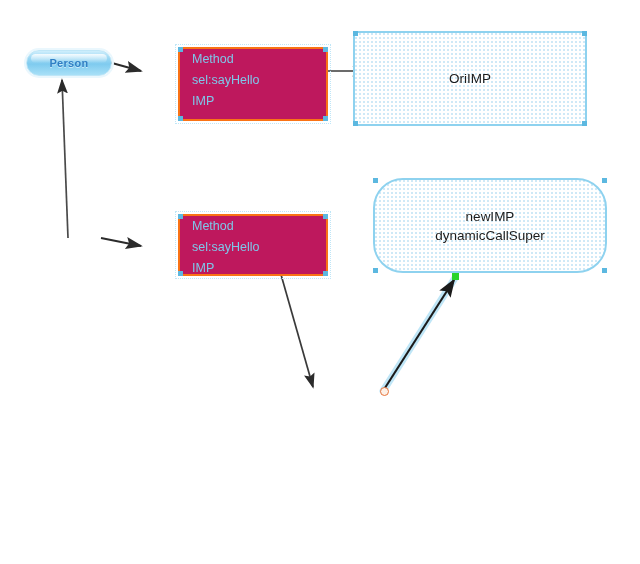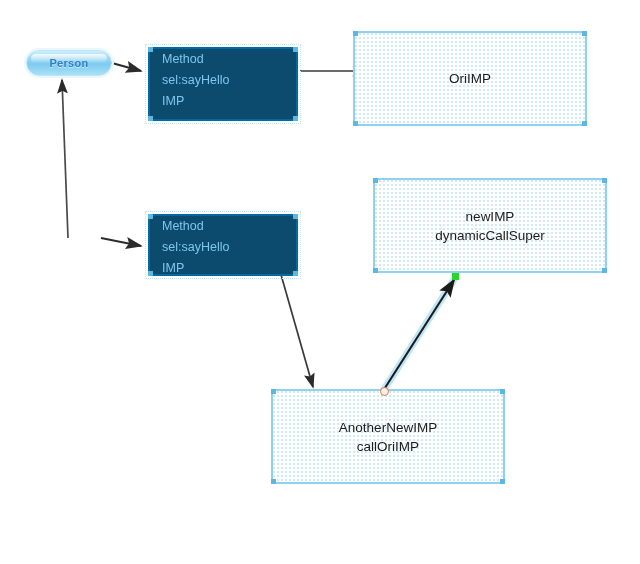--- a/index.html
+++ b/index.html
@@ -51,25 +51,26 @@
     font-size: 11px;
     font-weight: bold;
     color: #2f7fc4;
     letter-spacing: .3px;
     text-shadow: 0 1px 0 rgba(255,255,255,.55);
   }
 
   
   .method-box {
     position: absolute;
-    background: #0c4a6e;
-    border: 2px solid #0369a1;
+    background: #be185d;
+    border: 2px solid #f97316;
     box-sizing: border-box;
     outline: 1px dotted #bfe6f7;
     outline-offset: 2px;
+    margin-left: 30px;
   }
   .method-box .line {
     font-size: 12.5px;
     color: #7ec8ea;
     line-height: 21px;
     padding-left: 12px;
   }
   .method-box .line:first-child { padding-top: 9px; }
 
   
@@ -176,34 +177,26 @@
   </div>
 
   <div class="imp-box" style="left:353px; top:31px; width:234px; height:95px;">
     <span class="handle tl"></span>
     <span class="handle tr"></span>
     <span class="handle bl"></span>
     <span class="handle br"></span>
     <div class="title">OriIMP</div>
   </div>
 
-  <div class="imp-box" style="left:373px; top:178px; width:234px; height:95px;">
+  <div class="imp-box" style="left:373px; top:178px; width:234px; height:95px;border-radius:30px;">
     <span class="handle tl"></span>
     <span class="handle tr"></span>
     <span class="handle bl"></span>
     <span class="handle br"></span>
     <div class="title">newIMP</div>
     <div class="title">dynamicCallSuper</div>
   </div>
 
-  <div class="imp-box" style="left:271px; top:389px; width:234px; height:95px;">
-    <span class="handle tl"></span>
-    <span class="handle tr"></span>
-    <span class="handle bl"></span>
-    <span class="handle br"></span>
-    <div class="title">AnotherNewIMP</div>
-    <div class="title">callOriIMP</div>
-  </div>
 
   <span class="endpoint source" style="left:380px; top:387px;"></span>
   <span class="endpoint target" style="left:452px; top:273px;"></span>
 
 </div>
 
 </body></html>

